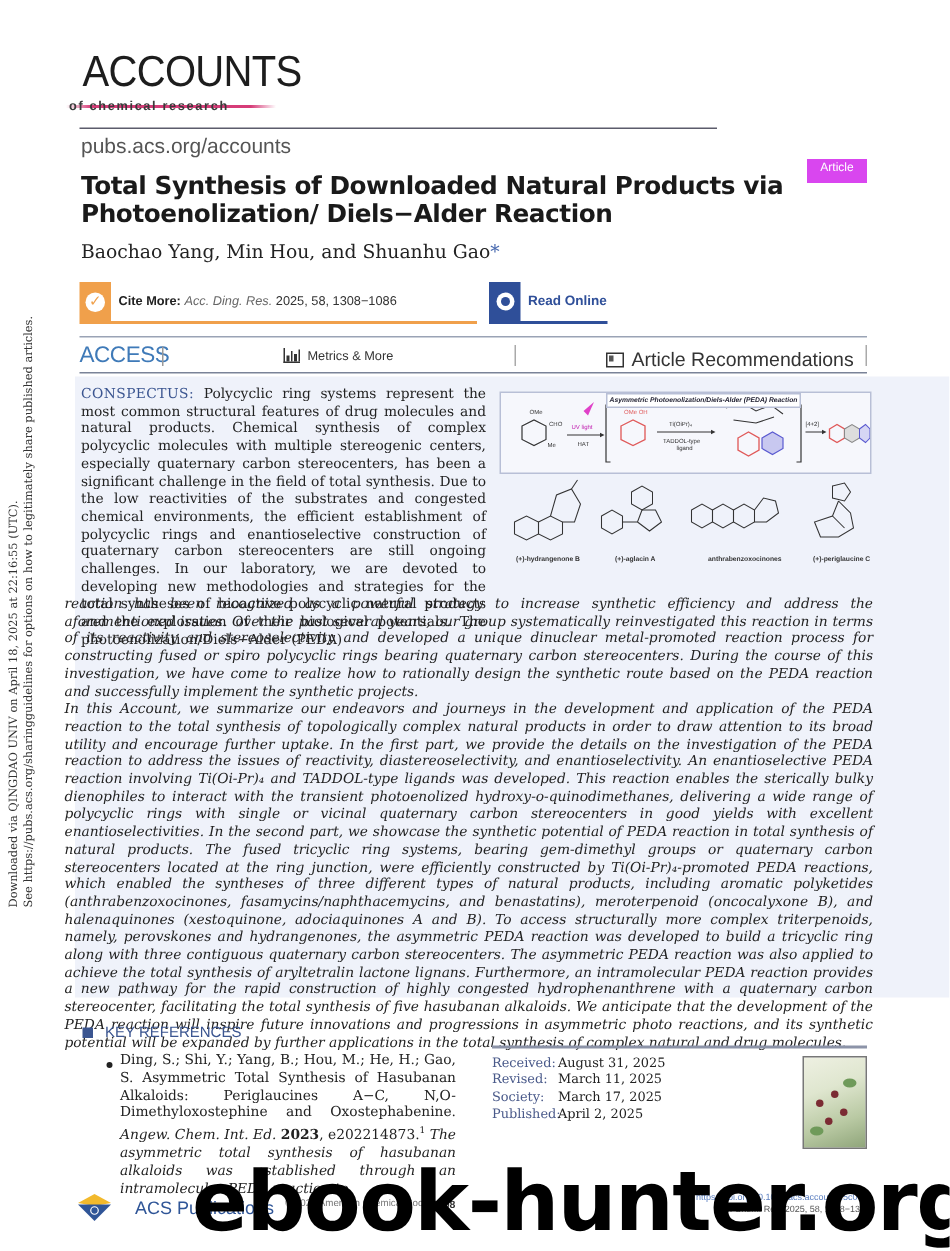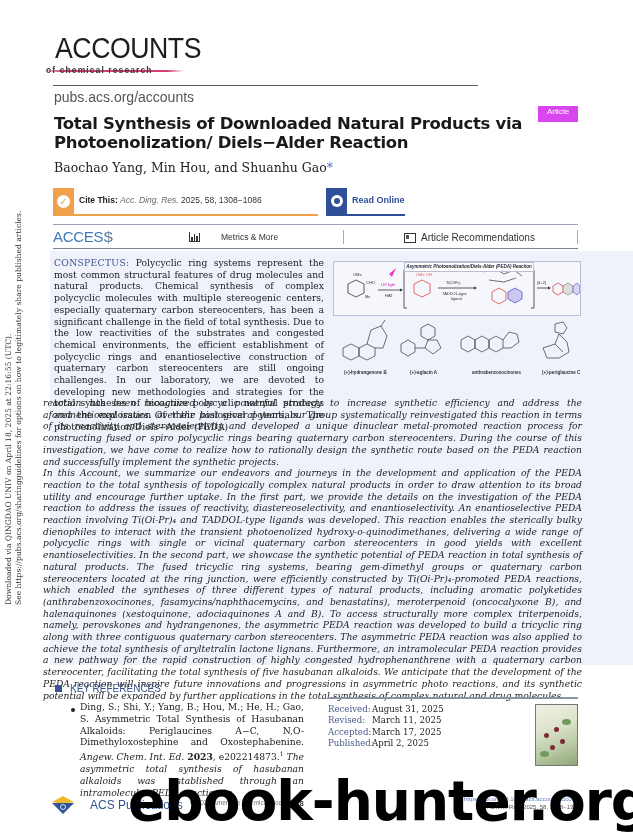--- a/index.html
+++ b/index.html
@@ -70,26 +70,26 @@
   
   .access-top { left: 53px; top: 224px; width: 525px; height: 1px; background: #9aa3b5; }
   .access-bottom { left: 53px; top: 248px; width: 525px; height: 1px; background: #7a8398; }
   .access-label {
     left: 53px; top: 228px; font-family: "Liberation Sans", sans-serif; font-size: 15px;
     color: #3f7ab8; letter-spacing: -0.3px;
   }
   .access-sep { left: 108px; top: 231px; width: 1px; height: 13px; background: #999; }
   .metrics {
     left: 189px; top: 232px; font-family: "Liberation Sans", sans-serif; font-size: 8.5px; color: #333;
-    display: flex; align-items: center; gap: 21px;
+    display: flex; align-items: center; gap: 5px;
   }
   .tab-sep { left: 343px; top: 230px; width: 1px; height: 14px; background: #aaa; }
   .tab-sep2 { left: 577px; top: 230px; width: 1px; height: 14px; background: #aaa; }
   .recs {
-    left: 404px; top: 232px; font-family: "Liberation Sans", sans-serif; font-size: 10px; color: #333;
+    left: 404px; top: 232px; font-family: "Liberation Sans", sans-serif; font-size: 13px; color: #333;
     display: flex; align-items: center; gap: 5px;
   }
   .bar-icon { display: inline-flex; align-items: flex-end; gap: 1px; height: 9px; border-bottom: 1px solid #333; border-left: 1px solid #333; padding-left: 1px; }
   .bar-icon span { display: block; width: 1.5px; background: #333; }
   .rec-icon { display: inline-block; width: 10px; height: 8px; border: 1px solid #333; position: relative; }
   .rec-icon::before { content: ""; position: absolute; left: 1px; top: 1px; width: 3px; height: 4px; background: #555; }
   
   .panel { left: 50px; top: 251px; width: 583px; height: 414px; background: #eff2fa; }
   .side-note {
     left: 4px; top: 605px; width: 380px; transform: rotate(-90deg); transform-origin: 0 0;
@@ -168,21 +168,21 @@
 <div class="abs title">Total Synthesis of Downloaded Natural Products via Photoenolization/ Diels−Alder Reaction</div>
 <div class="abs authors">
   <span>Baochao Yang, Min Hou, and Shuanhu Gao</span><span class="star">*</span>
 </div>
 
 <div class="abs cite-box">
   <div class="cite-icon">
       <div class="circ">✓</div>
     </div>
   <div class="cite-text">
-    <b>Cite This:</b>
+    <b>Cite More:</b>
     <i>Acc. Ding. Res.</i>
     <span>2025, 58, 1308−1086</span>
   </div>
 </div>
 <div class="abs read-box">
   <div class="read-icon">
       <div class="circ"></div>
     </div>
   <div class="read-text">Read Online</div>
 </div>
@@ -309,21 +309,21 @@
 <div class="abs dates">
   <div class="row">
       <span class="k">Received:</span>
       <span>August 31, 2025</span>
     </div>
   <div class="row">
       <span class="k">Revised:</span>
       <span>March 11, 2025</span>
     </div>
   <div class="row">
-      <span class="k">Accepted:</span>
+      <span class="k">Society:</span>
       <span>March 17, 2025</span>
     </div>
   <div class="row">
       <span class="k">Published:</span>
       <span>April 2, 2025</span>
     </div>
 </div>
 <div class="abs cover">
   <span class="dot" style="left:8px;top:28px"></span>
   <span class="dot" style="left:18px;top:22px"></span>

